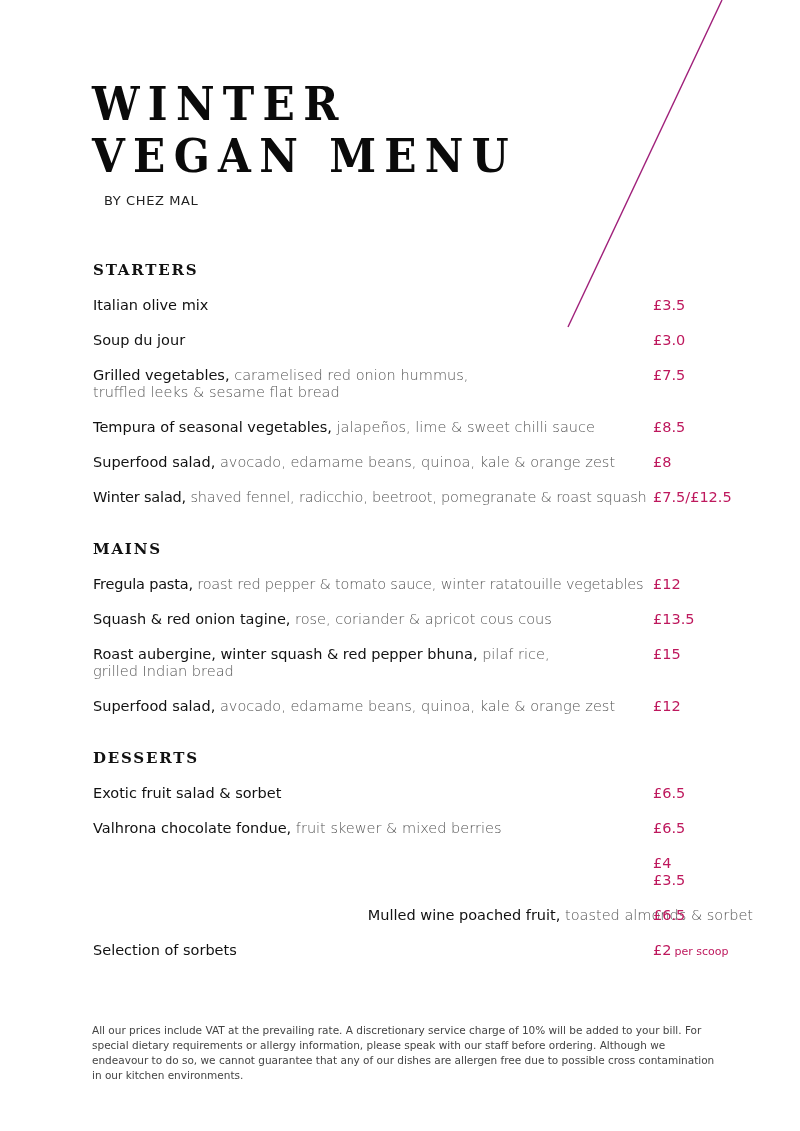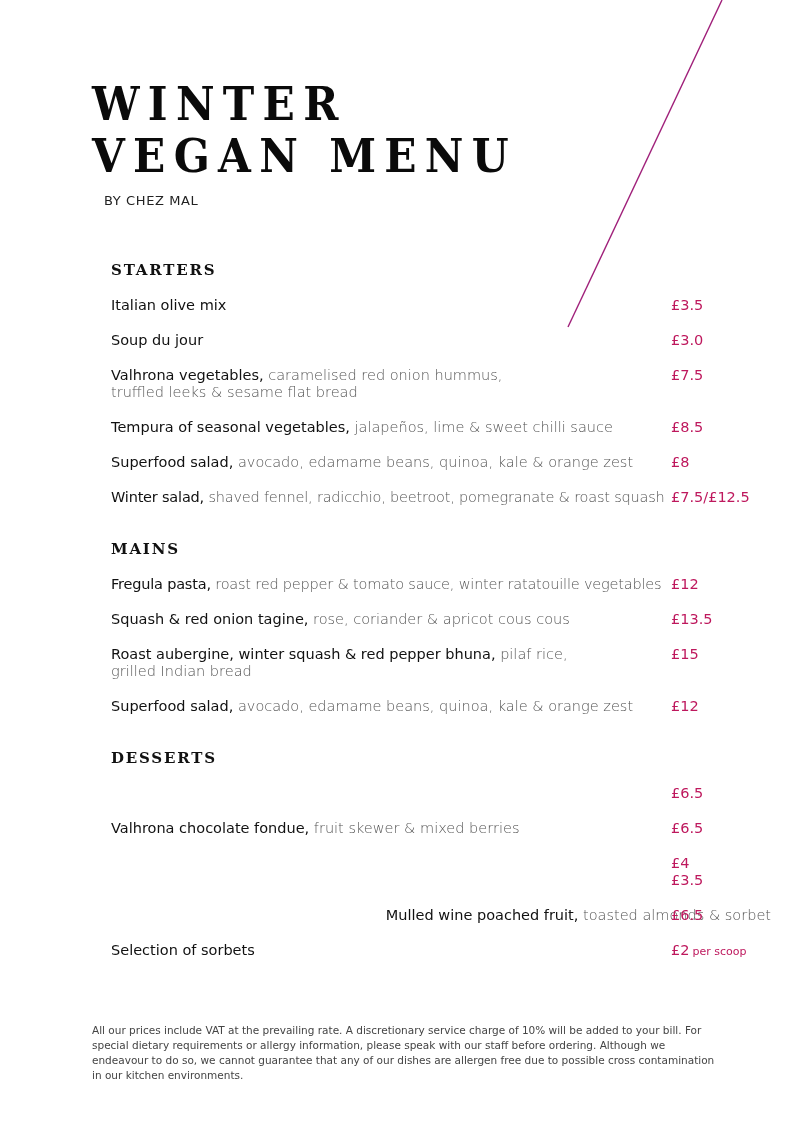--- a/index.html
+++ b/index.html
@@ -3,21 +3,21 @@
 <meta charset="utf-8">
 <style>
   html, body { margin: 0; padding: 0; background: #ffffff; }
   body { width: 800px; height: 1131px; position: relative; overflow: hidden;
          font-family: "DejaVu Sans", sans-serif; color: #111; }
   .accent-line { position: absolute; left: 0; top: 0; width: 800px; height: 340px; pointer-events: none; }
   .title { position: absolute; left: 92px; top: 78px; margin: 0;
            font-family: "DejaVu Serif", serif; font-weight: bold; font-size: 46px;
            line-height: 52px; letter-spacing: 9px; color: #0a0a0a; transform: scaleX(0.92); transform-origin: left top; }
   .subtitle { position: absolute; left: 104px; top: 193px; font-size: 13px; letter-spacing: 0.6px; color: #222; }
-  .section { position: absolute; left: 111px; width: 660px; }
+  .section { position: absolute; left: 93px; width: 660px; }
   .section-heading { font-family: "DejaVu Serif", serif; font-weight: bold; font-size: 15px;
                      letter-spacing: 1.8px; color: #111; margin: 0; height: 20px; line-height: 20px; }
   .item { position: absolute; left: 0; width: 660px; font-size: 14.5px; line-height: 17px; }
   .item .text { width: 535px; display: inline-block; vertical-align: top; }
   .item .name { color: #111; }
   .item .desc { color: #555; font-weight: 300; }
   .item .price { position: absolute; left: 560px; top: 0; color: #be185d; white-space: nowrap; }
   .item .price .unit { font-size: 11px; margin-left: 3px; }
   .item .sub { display: block; color: #111; }
   .footer { position: absolute; left: 92px; top: 1023px; width: 630px; font-size: 10.5px;
@@ -41,21 +41,21 @@
 
   <div class="item" style="top:37px;">
     <span class="text"><span class="name">Italian olive mix</span><span class="desc"></span></span>
     <span class="price">£3.5</span>
   </div>
   <div class="item" style="top:72px;">
     <span class="text"><span class="name">Soup du jour</span><span class="desc"></span></span>
     <span class="price">£3.0</span>
   </div>
   <div class="item" style="top:107px;">
-    <span class="text" style="width:400px;"><span class="name">Valhrona vegetables,</span><span class="desc"> caramelised red onion hummus, truffled leeks &amp; sesame flat bread</span></span>
+    <span class="text" style="width:400px;"><span class="name">Grilled vegetables,</span><span class="desc"> caramelised red onion hummus, truffled leeks &amp; sesame flat bread</span></span>
     <span class="price">£7.5</span>
   </div>
   <div class="item" style="top:159px;">
     <span class="text"><span class="name">Tempura of seasonal vegetables,</span><span class="desc"> jalapeños, lime &amp; sweet chilli sauce</span></span>
     <span class="price">£8.5</span>
   </div>
   <div class="item" style="top:194px;">
     <span class="text"><span class="name">Superfood salad,</span><span class="desc"> avocado, edamame beans, quinoa, kale &amp; orange zest</span></span>
     <span class="price">£8</span>
   </div>
@@ -83,20 +83,21 @@
   <div class="item" style="top:159px;">
     <span class="text"><span class="name">Superfood salad,</span><span class="desc"> avocado, edamame beans, quinoa, kale &amp; orange zest</span></span>
     <span class="price">£12</span>
   </div>
 </div>
 
 <div class="section" style="top:748px;">
   <h2 class="section-heading">DESSERTS</h2>
 
   <div class="item" style="top:37px;">
+    <span class="text"><span class="name">Exotic fruit salad &amp; sorbet</span><span class="desc"></span></span>
     <span class="price">£6.5</span>
   </div>
   <div class="item" style="top:72px;">
     <span class="text"><span class="name">Valhrona chocolate fondue,</span><span class="desc"> fruit skewer &amp; mixed berries</span></span>
     <span class="price">£6.5</span>
   </div>
   <div class="item" style="top:107px;">
     <span class="price"><span>£4</span><br><span>£3.5</span></span>
   </div>
   <div class="item" style="top:159px;text-align:right;">

